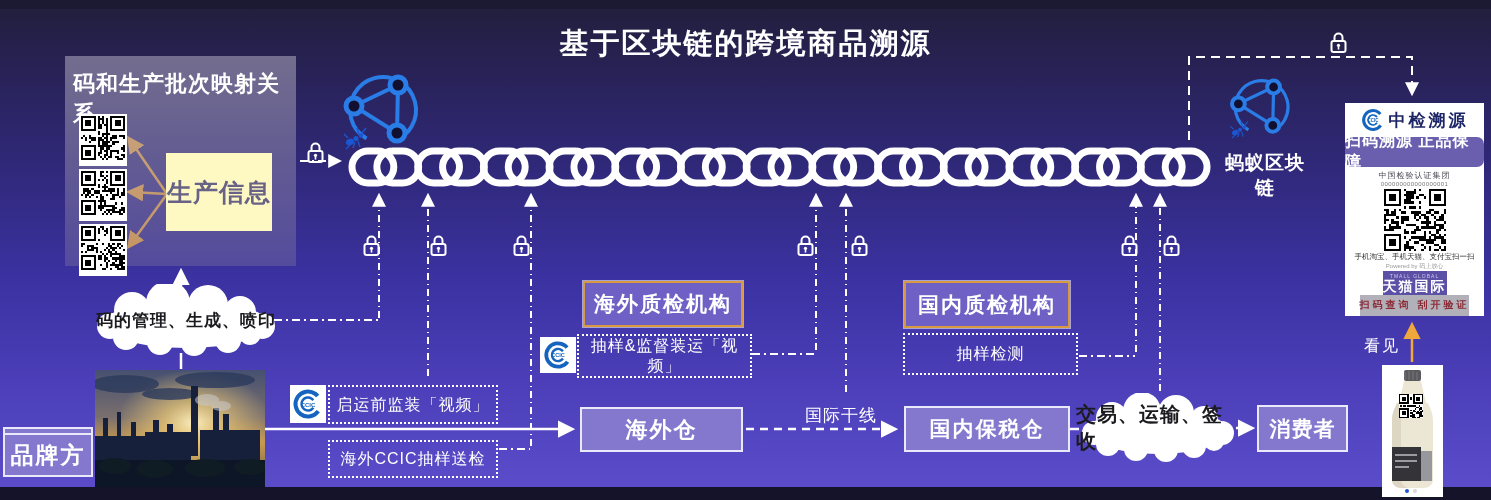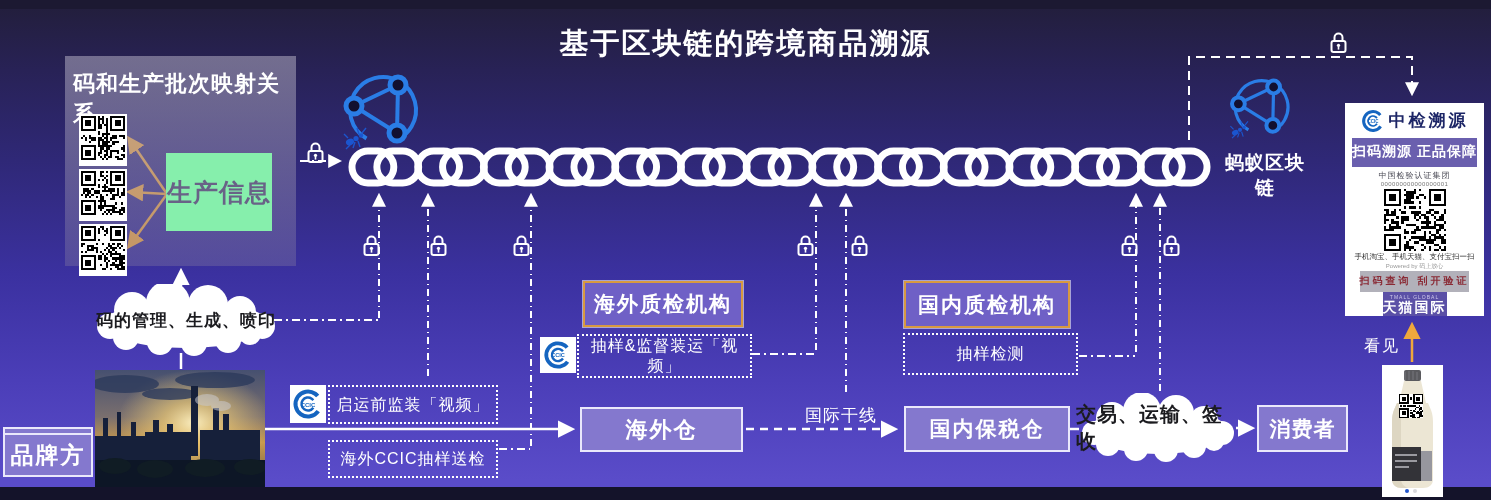--- a/index.html
+++ b/index.html
@@ -22,21 +22,21 @@
     position:absolute;left:65px;top:56px;width:231px;height:210px;z-index:2;
     background:linear-gradient(180deg,rgba(170,165,188,.58),rgba(128,119,160,.38));
   }
   #mapping-title{position:absolute;left:8px;top:13px;width:215px;color:#fff;font-size:22px;font-weight:600;letter-spacing:1px;}
   .qr-tile{position:absolute;background:#fff;padding:2px;z-index:3;}
   #qr1{left:79px;top:114px;}
   #qr2{left:79px;top:169px;}
   #qr3{left:79px;top:224px;}
   #info-box{
     position:absolute;left:166px;top:153px;width:106px;height:78px;z-index:3;
-    background:#86efac;color:#696287;font-size:25px;font-weight:600;
+    background:#fef9c3;color:#696287;font-size:25px;font-weight:600;
     display:flex;align-items:center;justify-content:center;letter-spacing:1px;
   }
 
   
   .pbox{
     position:absolute;z-index:3;background:#8478ce;border:2px solid #eae8fb;
     color:#fff;display:flex;align-items:center;justify-content:center;
     font-weight:600;letter-spacing:2px;box-sizing:border-box;
   }
   #producer-box{left:3px;top:383px;width:90px;height:47px;font-size:23px;margin-top:44px;}
@@ -100,22 +100,22 @@
   
   #factory-photo{position:absolute;left:95px;top:370px;width:170px;height:117px;z-index:3;}
 
   
   #sticker{
     position:absolute;left:1345px;top:103px;width:139px;height:213px;z-index:3;
     background:#fff;display:flex;flex-direction:column;overflow:hidden;align-items:center;
   }
   #sticker-header{height:37px;display:flex;align-items:center;justify-content:center;gap:4px;}
   #sticker-brand{color:#1c2566;font-size:17px;font-weight:700;letter-spacing:3px;}
-  #sticker-slogan{height:30px;background:#6a5fae;color:#fff;font-size:14px;font-weight:700;
-    display:flex;align-items:center;justify-content:center;letter-spacing:1px;}
+  #sticker-slogan{height:30px;background:#6a5fae;color:#fff;font-size:16px;font-weight:700;
+    display:flex;align-items:center;justify-content:center;letter-spacing:1px;border-radius:7px;}
   #sticker-company{margin-top:3px;text-align:center;font-size:8px;color:#4a4a55;letter-spacing:1px;}
   #sticker-serial{text-align:center;font-size:6px;color:#777;letter-spacing:.4px;}
   #qr-sticker{width:62px;height:62px;margin:2px auto 1px auto;background:#fff;}
   #sticker-hint{text-align:center;font-size:7.5px;color:#333;}
   #sticker-powered{text-align:center;font-size:6px;color:#999;}
   #sticker-tmall{margin-top:auto;height:25px;background:#5b50a6;display:flex;flex-direction:column;
     align-items:center;justify-content:center;line-height:1;}
   #sticker-tmall-en{color:#cfc9ec;font-size:5px;letter-spacing:1px;}
   #sticker-tmall-cn{color:#fff;font-size:14px;font-weight:700;letter-spacing:2px;}
   #sticker-bottom{height:23px;background:#b2b1ba;color:#8a2a35;font-size:10px;font-weight:700;
@@ -1326,25 +1326,25 @@
         <rect x="12" y="24" width="1" height="1" fill="#000"></rect>
         <rect x="15" y="24" width="1" height="1" fill="#000"></rect>
         <rect x="18" y="24" width="1" height="1" fill="#000"></rect>
         <rect x="20" y="24" width="1" height="1" fill="#000"></rect>
         <rect x="21" y="24" width="1" height="1" fill="#000"></rect>
         <rect x="23" y="24" width="1" height="1" fill="#000"></rect>
         <rect x="24" y="24" width="1" height="1" fill="#000"></rect>
       </svg></div>
   <div id="sticker-hint">手机淘宝、手机天猫、支付宝扫一扫</div>
   <div id="sticker-powered">Powered by 码上放心</div>
-  <div id="sticker-bottom">扫码查询  刮开验证</div>
   <div id="sticker-tmall">
     <span id="sticker-tmall-en">TMALL GLOBAL</span>
     <span id="sticker-tmall-cn">天猫国际</span>
   </div>
+  <div id="sticker-bottom">扫码查询  刮开验证</div>
 </div>
 
 <div id="see-label">看见</div>
 
 <div id="bottle-panel">
   <svg width="61" height="132" viewBox="0 0 61 132">
     <rect width="61" height="132" fill="#ffffff"></rect>
     <rect x="22" y="5" width="17" height="11" rx="2" fill="#5a5a5e"></rect>
     <path d="M23 7 v8 M27 6 v9 M31 6 v9 M35 7 v8" stroke="#77777c" stroke-width="1"></path>
     <path d="M22 16 h17 l5 22 h-27 z" fill="#ece6d4"></path>

